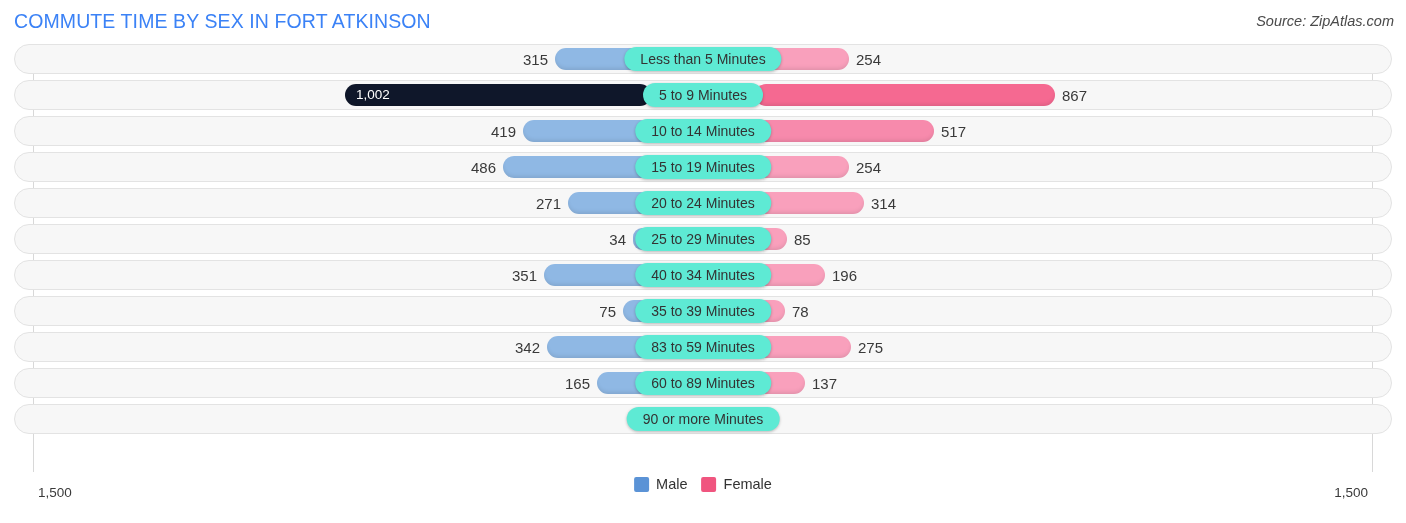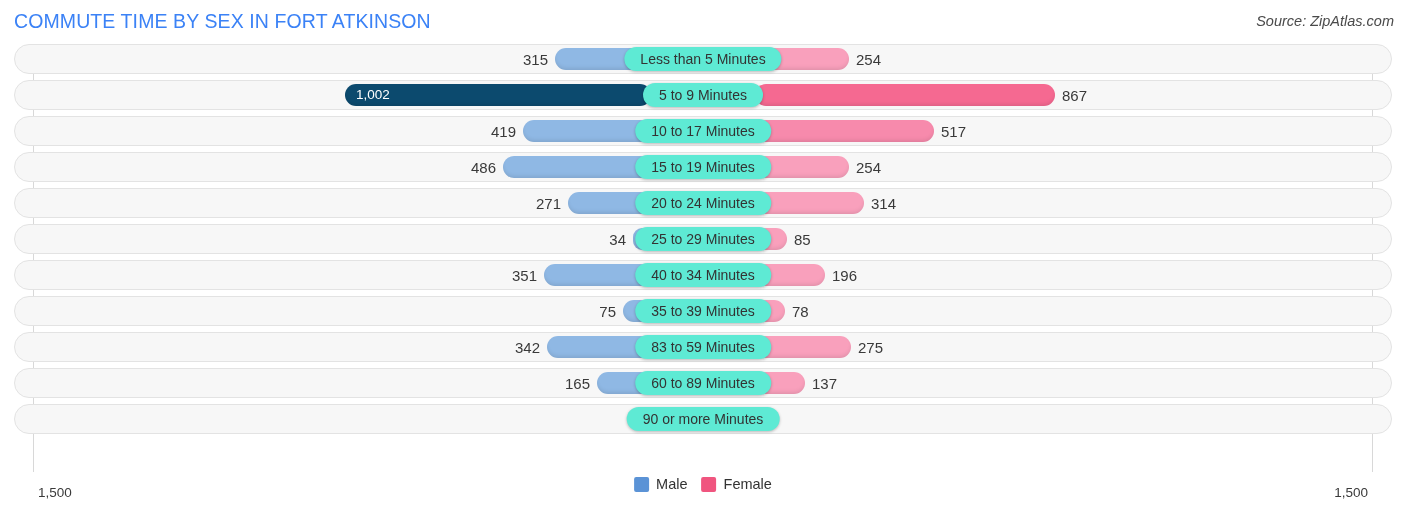--- a/index.html
+++ b/index.html
@@ -213,41 +213,41 @@
         </div>
         <div class="half female">
           <div class="bar female" style="width: 94px; background: rgb(249, 160, 188);"></div>
           <div class="val">254</div>
         </div>
         <div class="center-label">Less than 5 Minutes</div>
       </div>
       <div class="row">
         <div class="track"></div>
         <div class="half male">
-          <div class="bar male" style="width: 306px; background: #0c4a6e;">
+          <div class="bar male" style="width: 306px; background: #0f172a;">
             <div class="inner-val">1,002</div>
           </div>
         </div>
         <div class="half female">
           <div class="bar female" style="width: 300px; background: rgb(245, 105, 145);"></div>
           <div class="val">867</div>
         </div>
         <div class="center-label">5 to 9 Minutes</div>
       </div>
       <div class="row">
         <div class="track"></div>
         <div class="half male">
           <div class="bar male" style="width: 128px; background: rgb(143, 184, 228);"></div>
           <div class="val">419</div>
         </div>
         <div class="half female">
           <div class="bar female" style="width: 179px; background: rgb(247, 138, 172);"></div>
           <div class="val">517</div>
         </div>
-        <div class="center-label">10 to 17 Minutes</div>
+        <div class="center-label">10 to 14 Minutes</div>
       </div>
       <div class="row">
         <div class="track"></div>
         <div class="half male">
           <div class="bar male" style="width: 148px; background: rgb(143, 184, 228);"></div>
           <div class="val">486</div>
         </div>
         <div class="half female">
           <div class="bar female" style="width: 94px; background: rgb(249, 160, 188);"></div>
           <div class="val">254</div>

